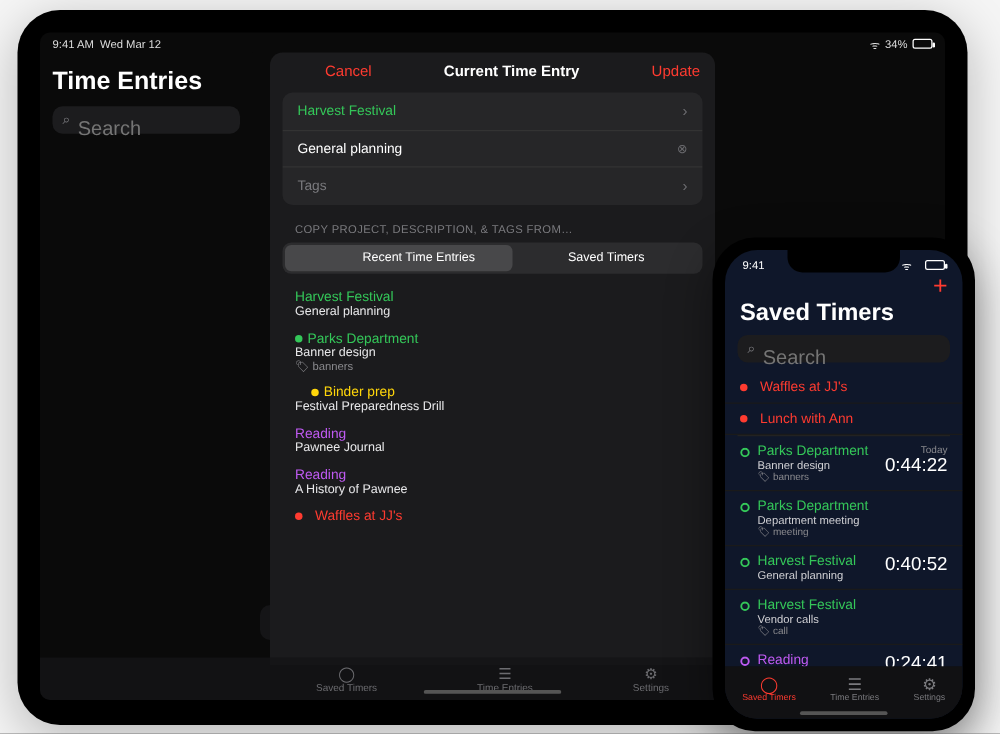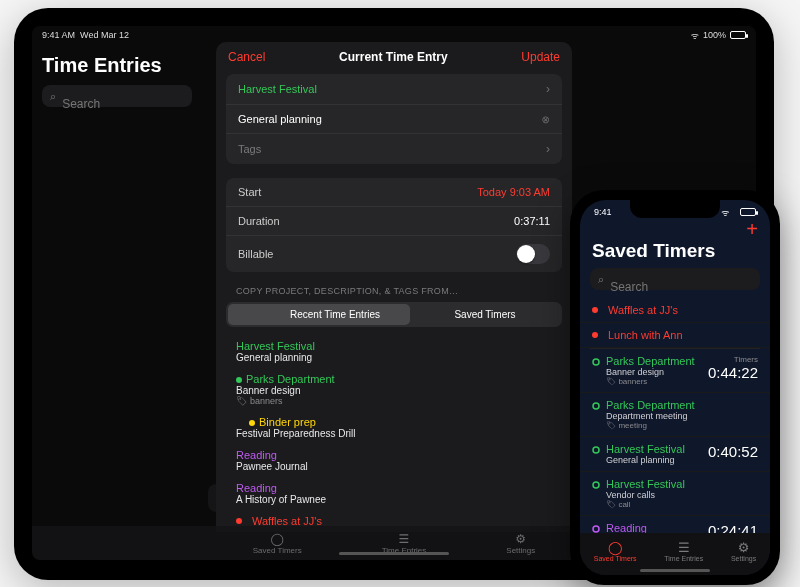--- a/index.html
+++ b/index.html
@@ -16,32 +16,32 @@
   .status-right { display:flex; gap:4px; align-items:center;}
   .battery { width:16px; height:8px; border:1px solid #fff; border-radius:2px; position:relative; }
   .battery::after{content:"";position:absolute;right:-3px;top:2px;width:2px;height:4px;background:#fff;border-radius:1px;}
   .battery-fill{background:#fff;height:100%;width:100%;border-radius:1px;}
 
   .ipad-main { display:flex; height:calc(100% - 16px); }
   .sidebar { width:170px; padding:8px 10px 0 10px; }
   .page-title { font-size:20px; font-weight:700; color:#fff; margin:4px 0 8px; }
   .search-bar { background:#1c1c1e; border-radius:8px; height:22px; display:flex; align-items:center; padding:0 8px; gap:6px;}
   .search-bar .mag { color:#7a7a7e; font-size:11px; }
-  .search-bar input { background:transparent; border:none; outline:none; color:#7a7a7e; font-size:12px; flex:1;margin-top:16px;}
+  .search-bar input { background:transparent; border:none; outline:none; color:#7a7a7e; font-size:16px; flex:1;margin-top:16px;}
 
   .modal-wrap { flex:1; position:relative; }
   .dim-right { position:absolute; inset:0; background:#0a0a0a; }
   .dim-card { position:absolute; left:6px; right:6px; bottom:48px; height:28px; background:#151517; border-radius:8px; }
 
   .modal {
     position:absolute; left:14px; top:0px; width:356px; bottom:28px;
     background:#1b1b1d; border-top-left-radius:10px; border-top-right-radius:10px;
     display:flex; flex-direction:column; overflow:hidden;
   }
-  .modal-header { display:flex; align-items:center; justify-content:space-between; padding:8px 12px 10px; }
+  .modal-header { display:flex; align-items:center; justify-content:space-between; padding:8px 12px 10px;margin-left:32px; }
   .modal-header .cancel, .modal-header .update { color:#ff3b30; font-size:12px; }
   .modal-header .title { color:#fff; font-size:12px; font-weight:600; }
 
   .group { background:#262628; margin:0 10px 14px; border-radius:8px; overflow:hidden; }
   .row { display:flex; align-items:center; justify-content:space-between; padding:8px 12px; border-bottom:1px solid #333; font-size:11px; min-height:28px;}
   .row:last-child{border-bottom:none;}
   .row .label { color:#ccc; }
   .row .chev { color:#6c6c70; font-size:12px;}
   .row .green { color:#34c759; font-size:11px;}
   .row .grey { color:#7a7a7e; }
@@ -104,21 +104,21 @@
 </style>
 </head>
 <body>
 
 <div class="ipad">
   <div class="ipad-screen">
     <div class="status-ipad">
       <div><span>9:41 AM</span>&nbsp;&nbsp;<span>Wed Mar 12</span></div>
       <div class="status-right">
         <span>ᯤ</span>
-        <span>100%</span>
+        <span>34%</span>
         <span class="battery"><span class="battery-fill"></span></span>
       </div>
     </div>
 
     <div class="ipad-main">
       <div class="sidebar">
         <div class="page-title">Time Entries</div>
         <div class="search-bar">
           <span class="mag">⌕</span>
           <input placeholder="Search" style="">
@@ -144,36 +144,20 @@
             <div class="row">
               <span class="white">General planning</span>
               <span class="chev" style="font-size:10px;">⊗</span>
             </div>
             <div class="row">
               <span class="grey">Tags</span>
               <span class="chev">›</span>
             </div>
           </div>
 
-          <div class="group">
-            <div class="row">
-              <span class="label">Start</span>
-              <span class="red">Today 9:03 AM</span>
-            </div>
-            <div class="row">
-              <span class="label">Duration</span>
-              <span class="white">0:37:11</span>
-            </div>
-            <div class="row">
-              <span class="label">Billable</span>
-              <span class="toggle">
-                  <span class="knob"></span>
-                </span>
-            </div>
-          </div>
 
           <div class="copy-label">COPY PROJECT, DESCRIPTION, &amp; TAGS FROM…</div>
           <div class="seg">
             <div class="active">Recent Time Entries</div>
             <div>Saved Timers</div>
           </div>
 
           <div class="list" id="ipad-list">
               <div class="entry">
                 <div class="proj c-green">Harvest Festival</div>
@@ -246,21 +230,21 @@
               <svg class="proj-dot">
                 <circle cx="4" cy="4" r="3" fill="none" stroke="#34c759" stroke-width="1.5"></circle>
               </svg>
               <div>
                 <div class="proj" style="color:#34c759">Parks Department</div>
                 <div class="desc">Banner design</div>
                 <div class="tag">🏷 banners</div>
               </div>
             </div>
             <div>
-              <div class="tlabel">Timers</div>
+              <div class="tlabel">Today</div>
               <div class="dur">0:44:22</div>
             </div>
           </div>
         </div>
         <div class="ip-item">
           <div class="r1">
             <div class="left">
               <svg class="proj-dot">
                 <circle cx="4" cy="4" r="3" fill="none" stroke="#34c759" stroke-width="1.5"></circle>
               </svg>

